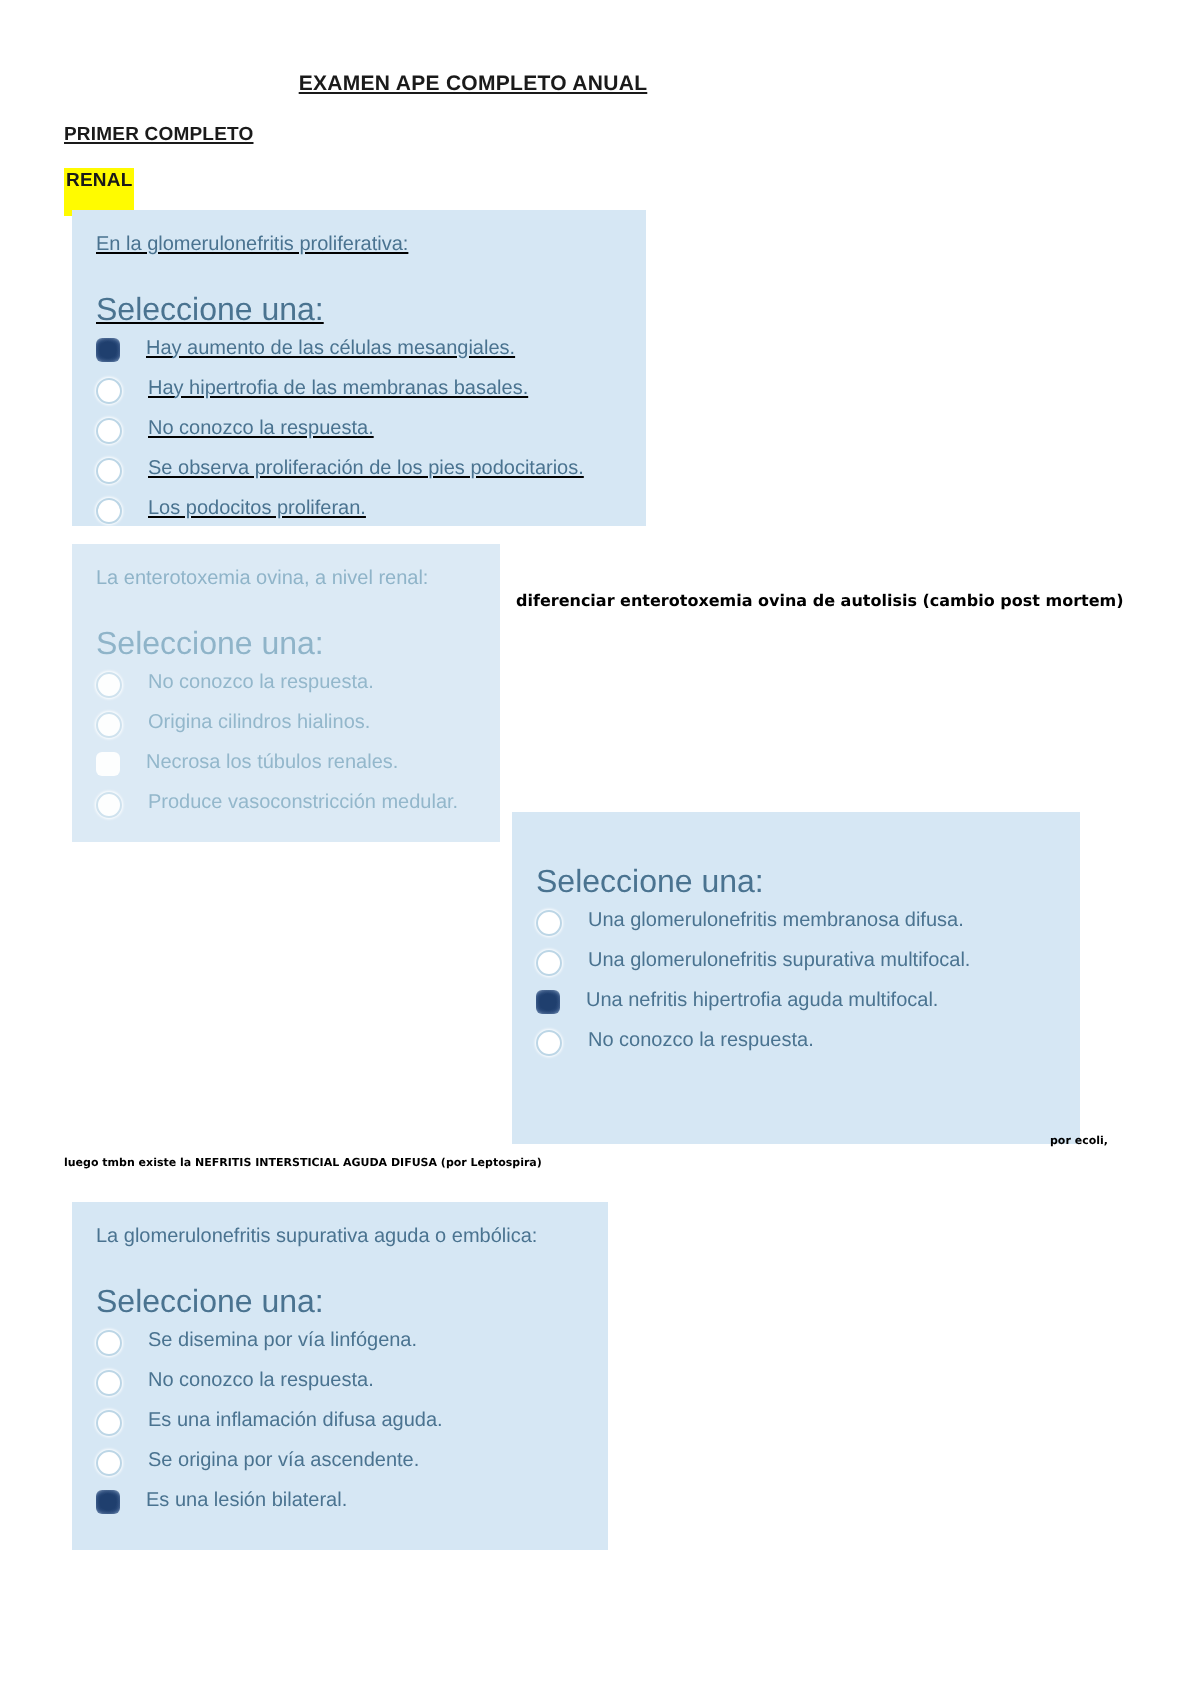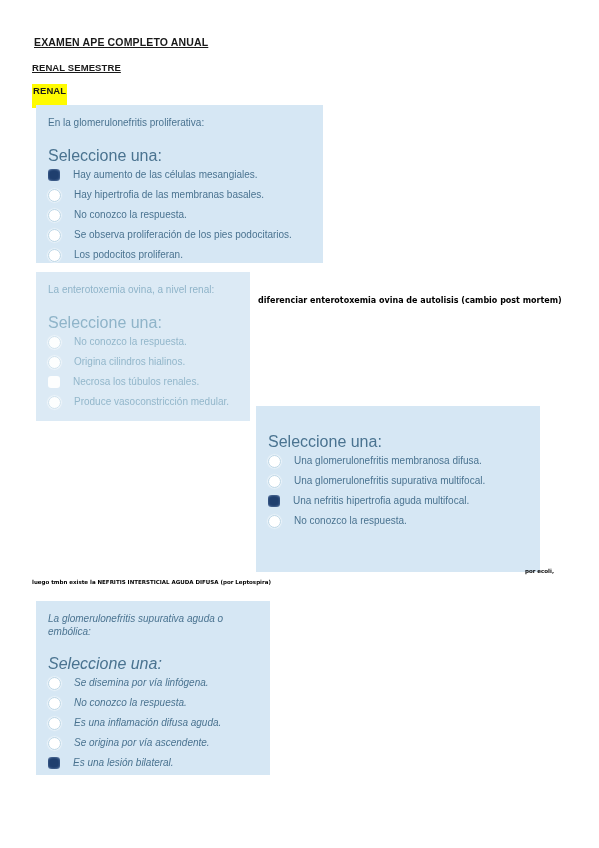--- a/index.html
+++ b/index.html
@@ -23,27 +23,26 @@
     height: 848px;
     background: #ffffff;
   }
 
   
   .doc-title {
     position: absolute;
     left: 0;
     top: 36px;
     width: 473px;
-    text-align: left;
+    text-align: center;
     font-size: 10.5px;
     font-weight: bold;
     color: #1a1a1a;
     text-decoration: underline;
     letter-spacing: 0.15px;
-    padding-left: 34px;
   }
 
   .section-heading {
     position: absolute;
     left: 32px;
     top: 62px;
     font-size: 9.5px;
     font-weight: bold;
     color: #1a1a1a;
     text-decoration: underline;
@@ -155,24 +154,24 @@
     top: 579px;
     font-size: 5.5px;
   }
 </style>
 </head>
 <body>
 
 <div class="page">
 
   <div class="doc-title">EXAMEN APE COMPLETO ANUAL</div>
-  <div class="section-heading">RENAL SEMESTRE</div>
+  <div class="section-heading">PRIMER COMPLETO</div>
   <div class="topic-heading">RENAL</div>
 
-  <div class="qcard" id="card-q1" style="left:36px; top:105px; width:287px; height:158px;">
+  <div class="qcard" id="card-q1" style="left:36px; top:105px; width:287px; height:158px;text-decoration:underline;">
     <div class="qstem">En la glomerulonefritis proliferativa:</div>
     <div class="qselect">Seleccione una:</div>
     <ul class="opts">
       <li class="opt">
         <span class="radio selected"></span>
         <span class="opt-label">Hay aumento de las células mesangiales.</span>
       </li>
       <li class="opt">
         <span class="radio"></span>
         <span class="opt-label">Hay hipertrofia de las membranas basales.</span>
@@ -230,21 +229,21 @@
         <span class="radio selected"></span>
         <span class="opt-label">Una nefritis hipertrofia aguda multifocal.</span>
       </li>
       <li class="opt">
         <span class="radio"></span>
         <span class="opt-label">No conozco la respuesta.</span>
       </li>
     </ul>
   </div>
 
-  <div class="qcard" id="card-q4" style="left:36px; top:601px; width:234px; height:174px;font-style:italic;">
+  <div class="qcard" id="card-q4" style="left:36px; top:601px; width:268px; height:174px;">
     <div class="qstem">La glomerulonefritis supurativa aguda o embólica:</div>
     <div class="qselect">Seleccione una:</div>
     <ul class="opts">
       <li class="opt">
         <span class="radio"></span>
         <span class="opt-label">Se disemina por vía linfógena.</span>
       </li>
       <li class="opt">
         <span class="radio"></span>
         <span class="opt-label">No conozco la respuesta.</span>

